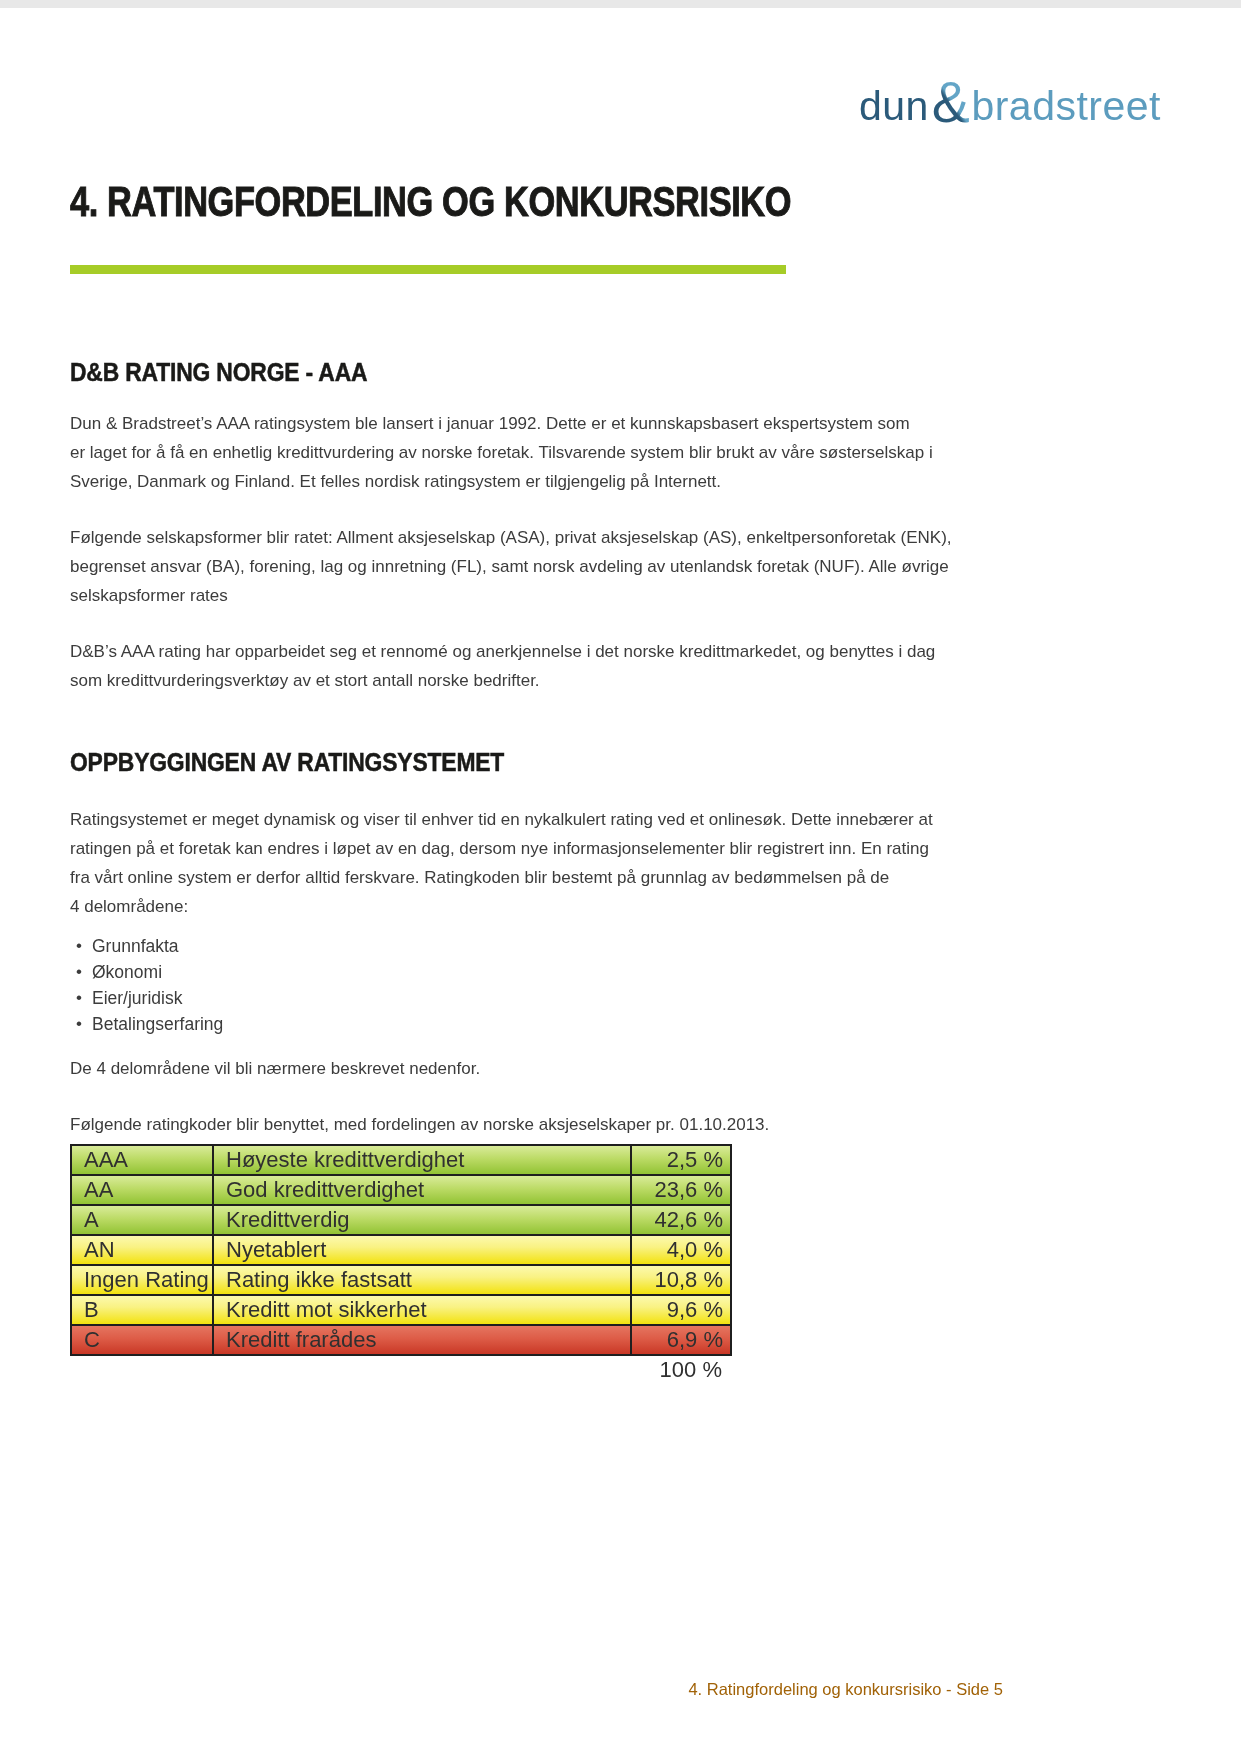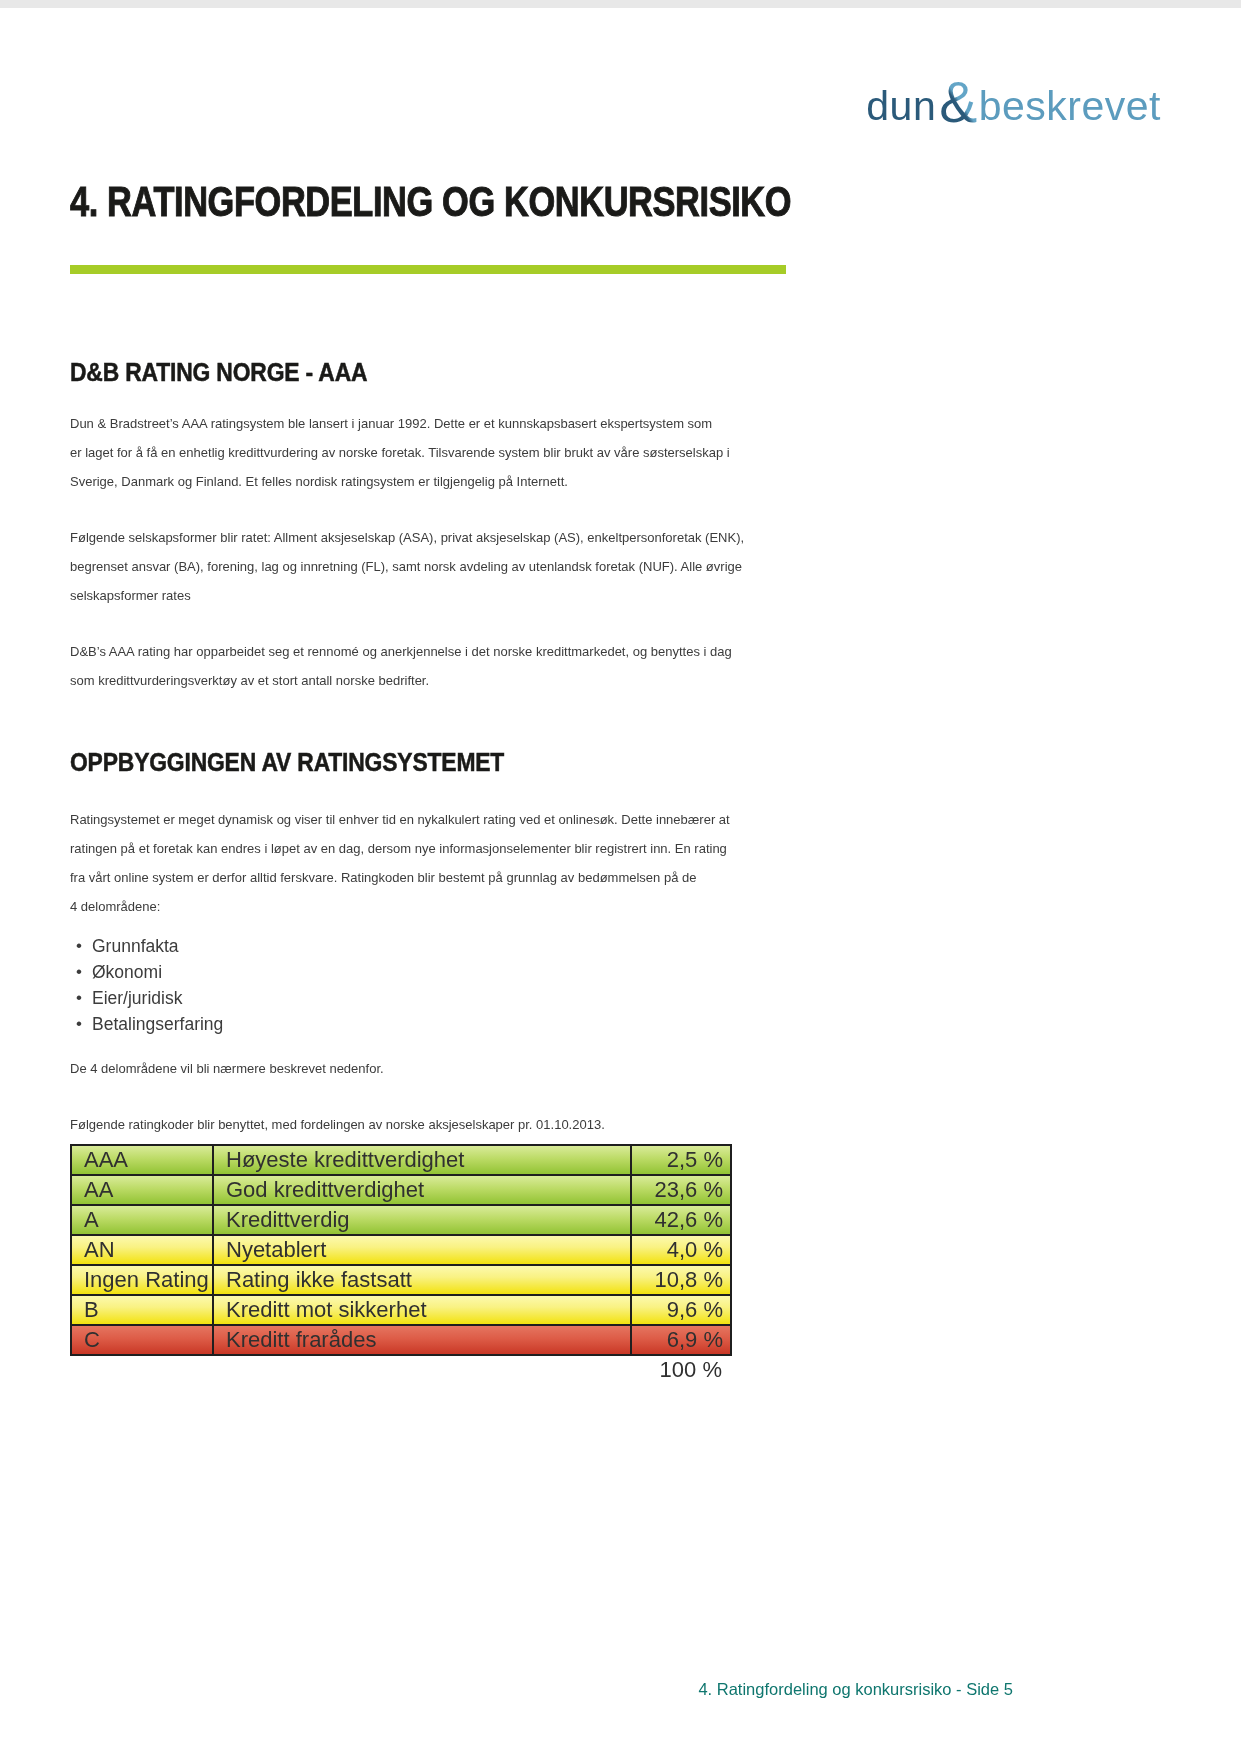--- a/index.html
+++ b/index.html
@@ -54,21 +54,21 @@
     white-space:nowrap;
   }
   #heading-1 { position:absolute; top:349px; left:70px; }
   #heading-2 { position:absolute; top:739px; left:70px; }
 
   
   .textcol { position:absolute; left:70px; width:980px; }
   #textcol-1 { top:401px; }
   #textcol-2 { top:797px; }
   .textcol p {
-    font-size:13px; line-height:29px;
+    font-size:17px; line-height:29px;
     white-space:pre-line;
     margin-bottom:27px;
     color:#3c3c3c;
   }
   #textcol-2 .intro { margin-bottom:12px; }
   .bullet-list { list-style:none; margin:0 0 17px 4px; }
   .bullet-list li {
     font-size:17.5px; line-height:26px; color:#3c3c3c;
     padding-left:18px; position:relative;
   }
@@ -98,34 +98,34 @@
   tr.band-yellow td { background:linear-gradient(180deg, #fcf9ae 0%, #f9f283 40%, #f2e20e 100%); }
   tr.band-red    td { background:linear-gradient(180deg, #e57560 0%, #dd5c47 45%, #c93826 100%); }
   .table-total {
     position:absolute; top:1349px; left:70px;
     width:660px; text-align:right; padding-right:8px;
     font-size:22px; color:#303030;
   }
 
   
   .page-footer {
-    position:absolute; top:1672px; left:80px; width:933px;
+    position:absolute; top:1672px; left:70px; width:933px;
     text-align:right;
-    font-size:16.5px; color:#0f766e;
+    font-size:16.5px; color:#a16207;
   }
 </style>
 </head>
 <body>
 
 <div class="page">
 
   <div class="logo">
     <span class="dun">dun</span>
     <span class="amp">&amp;</span>
-    <span class="bradstreet">beskrevet</span>
+    <span class="bradstreet">bradstreet</span>
   </div>
 
   <h1 class="main-title">4. RATINGFORDELING OG KONKURSRISIKO</h1>
   <div class="accent-rule"></div>
 
   <h2 class="section-heading" id="heading-1">D&amp;B RATING NORGE - AAA</h2>
   <div class="textcol" id="textcol-1">
     <p>Dun &amp; Bradstreet’s AAA ratingsystem ble lansert i januar 1992. Dette er et kunnskapsbasert ekspertsystem som
 er laget for å få en enhetlig kredittvurdering av norske foretak. Tilsvarende system blir brukt av våre søsterselskap i
 Sverige, Danmark og Finland. Et felles nordisk ratingsystem er tilgjengelig på Internett.</p>

